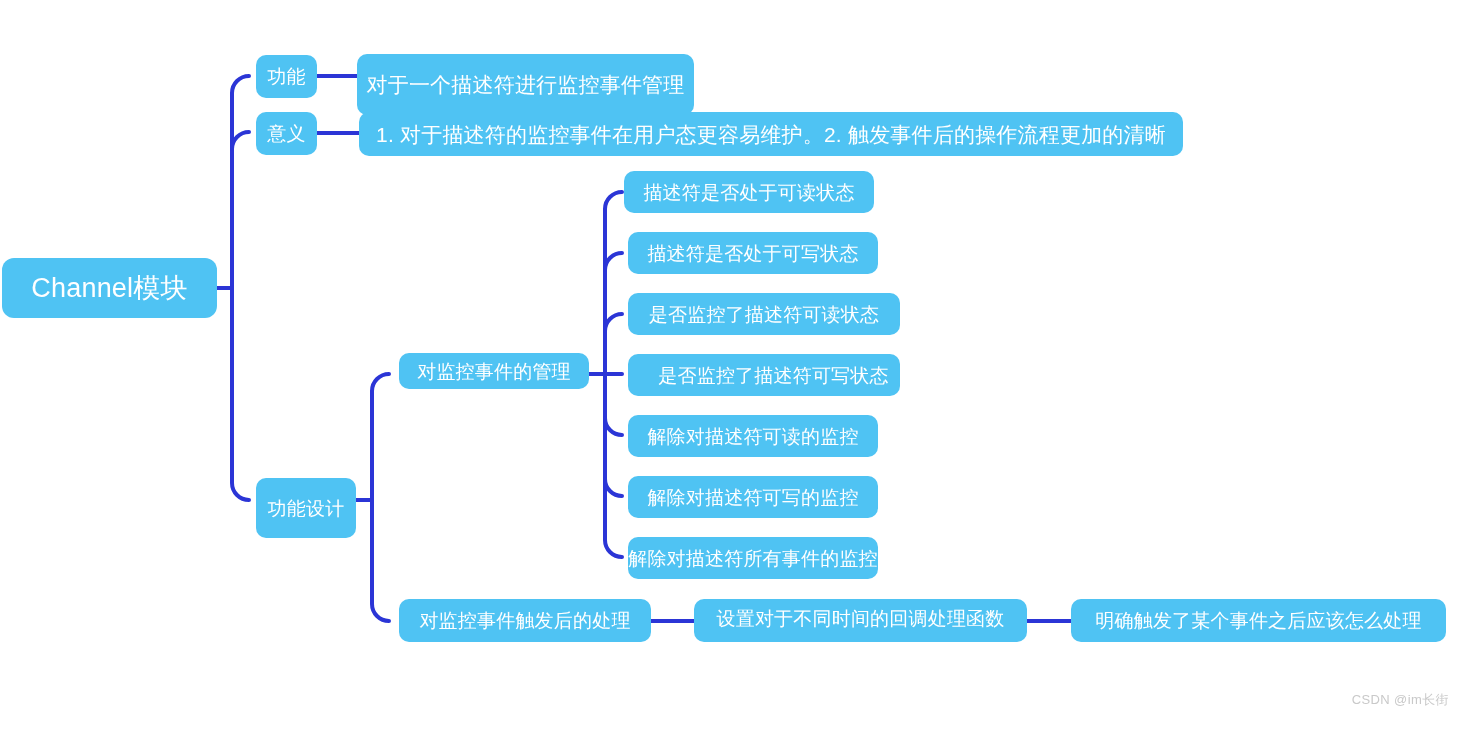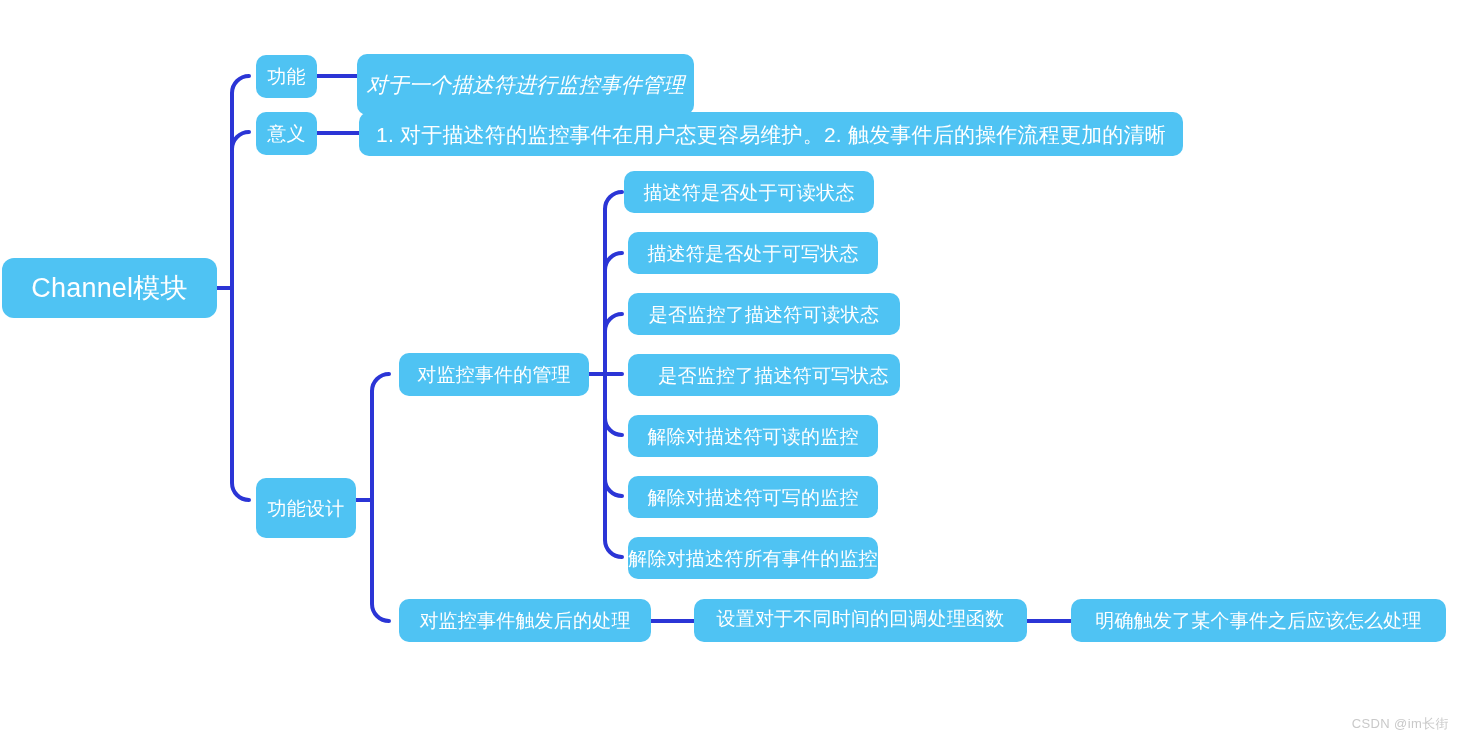--- a/index.html
+++ b/index.html
@@ -44,21 +44,21 @@
     border-radius: 12px;
     font-size: 27px;
   }
   .node.level1 { font-size: 19px; }
   .node.level2 { font-size: 21px; }
   .node.level3 { font-size: 19px; }
   .node.level4 { font-size: 19px; }
   .watermark {
     position: absolute;
     right: 14px;
-    bottom: 6px;
+    bottom: 30px;
     color: #c9c9c9;
     font-size: 13px;
     letter-spacing: 0.4px;
     z-index: 9;
     user-select: none;
   }
 </style>
 </head>
 <body>
 
@@ -95,37 +95,37 @@
   </svg>
 
   <div class="node root" style="left:2px; top:258px; width:215px; height:60px;">
     <span>Channel模块</span>
   </div>
 
   <div class="node level1" style="left:256px; top:55px; width:61px; height:43px;">
     <span>功能</span>
   </div>
 
-  <div class="node level2" style="left:357px; top:54px; width:337px; height:61px;font-style:italic;">
+  <div class="node level2" style="left:357px; top:54px; width:337px; height:61px;">
     <span>对于一个描述符进行监控事件管理</span>
   </div>
 
   <div class="node level1" style="left:256px; top:112px; width:61px; height:43px;">
     <span>意义</span>
   </div>
 
   <div class="node level2" style="left:359px; top:112px; width:824px; height:44px;">
     <span>1. 对于描述符的监控事件在用户态更容易维护。2. 触发事件后的操作流程更加的清晰</span>
   </div>
 
   <div class="node level1" style="left:256px; top:478px; width:100px; height:60px;text-align:right;">
     <span>功能设计</span>
   </div>
 
-  <div class="node level3" style="left:399px; top:353px; width:190px; height:43px;">
+  <div class="node level3" style="left:399px; top:353px; width:190px; height:36px;">
     <span>对监控事件的管理</span>
   </div>
 
   <div class="node level4" style="left:624px; top:171px; width:250px; height:42px;">
     <span>描述符是否处于可读状态</span>
   </div>
 
   <div class="node level4" style="left:628px; top:232px; width:250px; height:42px;">
     <span>描述符是否处于可写状态</span>
   </div>

